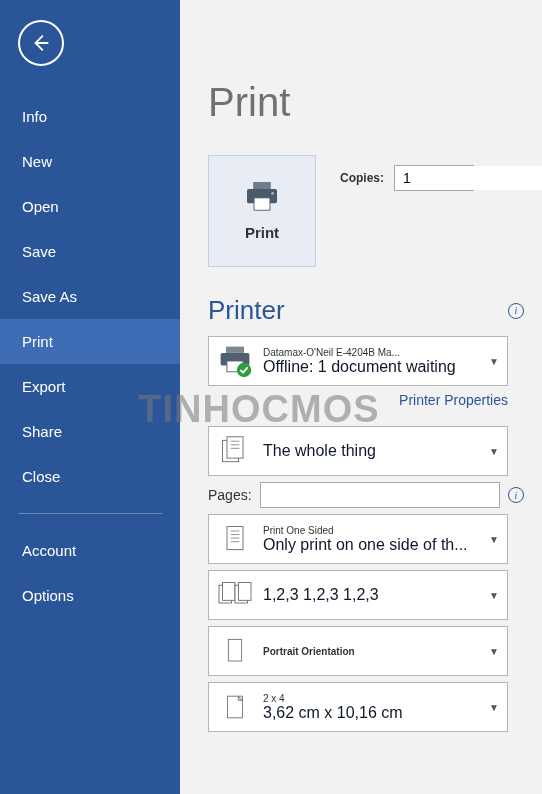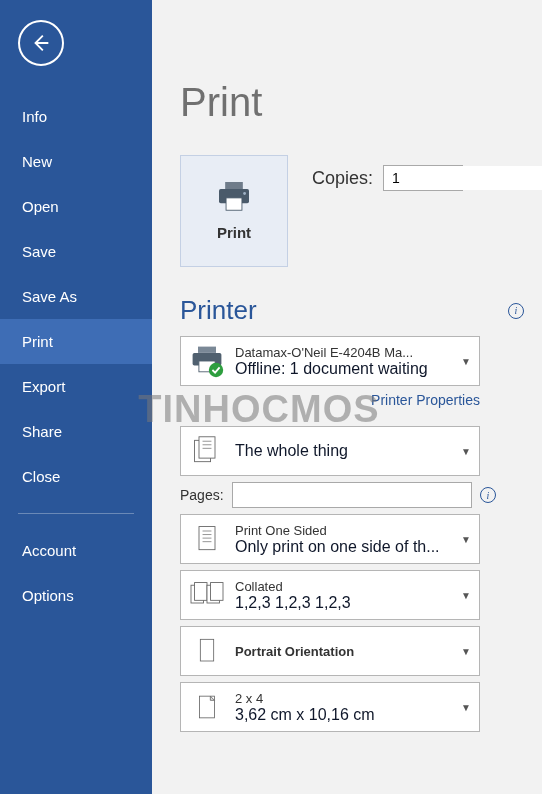--- a/index.html
+++ b/index.html
@@ -1,46 +1,46 @@
 <!DOCTYPE html>
 <html><head>
 <meta charset="utf-8">
 <style>
 * { margin: 0; padding: 0; box-sizing: border-box; font-family: "Segoe UI", Arial, sans-serif; }
 body { width: 542px; height: 794px; display: flex; overflow: hidden; background: #f2f2f2; position: relative; }
 
 
-.sidebar { width: 152px; background: #2a5699; color: #fff; display: flex; flex-direction: column; padding-top: 20px; }
+.sidebar { width: 180px; background: #2a5699; color: #fff; display: flex; flex-direction: column; padding-top: 20px; }
 .back-btn { width: 46px; height: 46px; border: 2px solid #fff; border-radius: 50%; margin-left: 18px; margin-bottom: 28px; display: flex; align-items: center; justify-content: center; cursor: pointer; }
 .back-btn svg { width: 22px; height: 22px; fill: none; stroke: #fff; stroke-width: 2; }
 .nav-item { padding: 14px 0 14px 22px; font-size: 15px; cursor: pointer; }
 .nav-item.selected { background: #3e6db5; }
 .nav-sep { height: 1px; background: rgba(255,255,255,0.3); margin: 14px 18px; }
 .sidebar .nav-item:nth-of-type(8) { margin-bottom: 0; }
 
 
 .main { flex: 1; padding: 20px 18px 0 28px; color: #333; position: relative; }
 .page-title { font-size: 40px; color: #707070; font-weight: 300; margin-top: 60px; margin-bottom: 30px; }
 
 .print-row { display: flex; align-items: flex-start; gap: 24px; margin-bottom: 28px; }
 .big-print-btn { width: 108px; height: 112px; background: #e8edf5; border: 1px solid #c4d0e4; display: flex; flex-direction: column; align-items: center; justify-content: center; gap: 12px; cursor: pointer; }
 .big-print-btn .plabel { font-size: 15px; font-weight: 600; color: #333; }
 .printer-glyph { width: 36px; height: 30px; position: relative; }
 .copies-wrap { display: flex; align-items: center; gap: 10px; margin-top: 10px; }
-.copies-label { font-size: 18px; color: #333; }
+.copies-label { font-size: 12px; color: #333; font-weight: bold; }
 .copies-input { width: 80px; height: 26px; border: 1px solid #a9a9a9; display: flex; }
 .copies-input input { flex: 1; border: none; padding: 0 8px; font-size: 14px; outline: none; background: #fff; }
 
 .section-head { font-size: 26px; color: #2a5699; font-weight: 400; margin-bottom: 10px; display: flex; align-items: center; justify-content: space-between; }
 .info-circle { width: 16px; height: 16px; border: 1px solid #2a5699; border-radius: 50%; color: #2a5699; font-size: 10px; display: flex; align-items: center; justify-content: center; font-style: italic; font-family: Georgia, serif; cursor: pointer; }
 
 .dd { width: 300px; background: #fff; border: 1px solid #b5b5b5; display: flex; align-items: center; padding: 6px 8px; gap: 10px; cursor: pointer; margin-bottom: 6px; position: relative; }
 .dd .dd-icon { width: 36px; height: 36px; flex-shrink: 0; display: flex; align-items: center; justify-content: center; }
 .dd .dd-text { flex: 1; min-width: 0; }
-.dd .dd-title { font-size: 13px; color: #333; white-space: nowrap; overflow: hidden; text-overflow: ellipsis; }
+.dd .dd-title { font-size: 10px; color: #333; white-space: nowrap; overflow: hidden; text-overflow: ellipsis; }
 .dd .dd-sub { font-size: 16px; color: #0f172a; white-space: nowrap; overflow: hidden; text-overflow: ellipsis; }
 .dd .chev { position: absolute; right: 8px; top: 50%; transform: translateY(-50%); font-size: 10px; color: #555; }
 
 .link-right { text-align: right; width: 300px; font-size: 14px; color: #2a5699; margin-bottom: 18px; cursor: pointer; }
 
 .pages-row { display: flex; align-items: center; gap: 8px; width: 316px; margin-bottom: 6px; }
 .pages-label { font-size: 14px; color: #333; }
 .pages-input { flex: 1; height: 26px; border: 1px solid #a9a9a9; padding: 0 6px; font-size: 14px; outline: none; background: #fff; }
 
 .watermark { position: absolute; left: 50%; top: 50%; transform: translate(-55%, -20%); font-size: 38px; font-weight: 600; color: rgba(120,120,120,0.55); letter-spacing: 1px; pointer-events: none; z-index: 50; }
@@ -161,21 +161,20 @@
   <div class="dd">
     <div class="dd-icon">
       <svg viewBox="0 0 40 36" width="36" height="32">
         <rect x="2" y="7" width="14" height="20" fill="#fff" stroke="#666"></rect>
         <rect x="6" y="4" width="14" height="20" fill="#fff" stroke="#666"></rect>
         <rect x="20" y="7" width="14" height="20" fill="#fff" stroke="#666"></rect>
         <rect x="24" y="4" width="14" height="20" fill="#fff" stroke="#666"></rect>
       </svg>
     </div>
     <div class="dd-text">
-      <div class="dd-title">Collated</div>
       <div class="dd-sub">1,2,3    1,2,3    1,2,3</div>
     </div>
     <span class="chev">▼</span>
   </div>
 
   <div class="dd single-line">
     <div class="dd-icon">
       <svg viewBox="0 0 36 36" width="30" height="30">
         <rect x="10" y="4" width="16" height="26" fill="#fff" stroke="#666"></rect>
       </svg>

